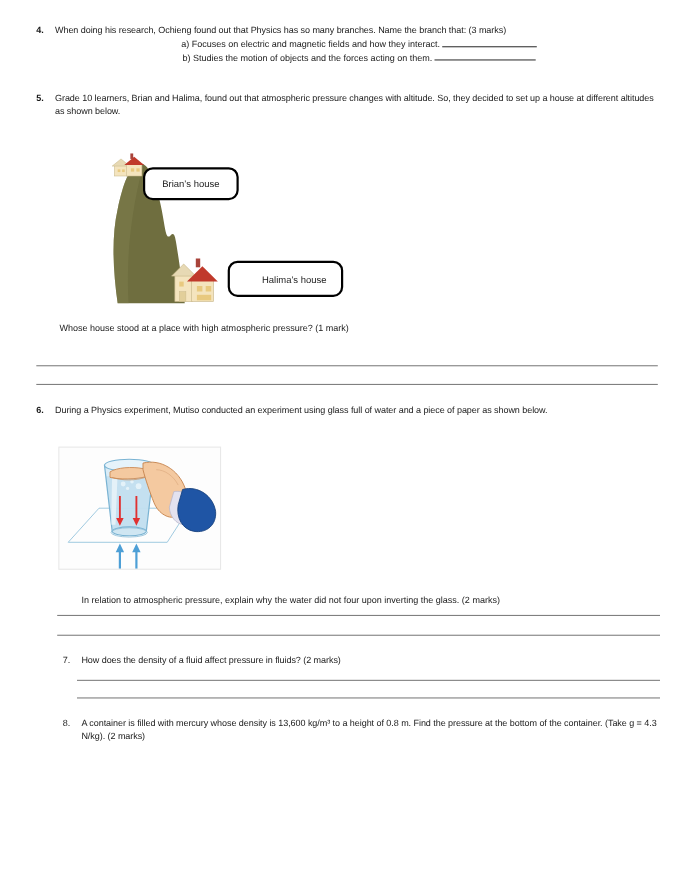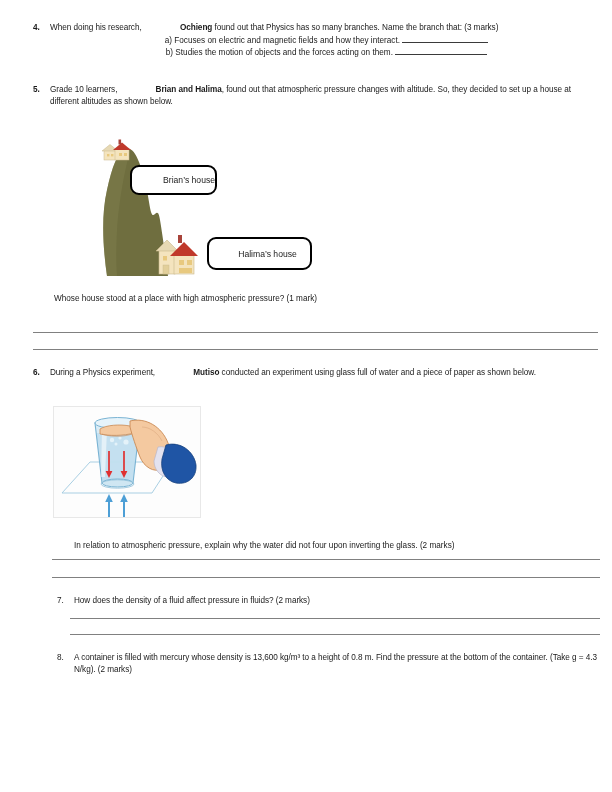--- a/index.html
+++ b/index.html
@@ -33,21 +33,21 @@
   }
   .qnum {
     font-weight: bold;
     width: 22px;
     flex: 0 0 22px;
     text-align: left;
     padding-left: 5px;
   }
   .qnum.plain { font-weight: normal; }
   .qbody { flex: 1 1 auto; }
-  b, .bold { font-weight: bold; margin-left: 36px; }
+  b, .bold { font-weight: normal; }
 
   .subitem {
     font-size: 8.2px;
     line-height: 11.9px;
     padding-left: 27px;
     text-align: center;
   }
   .blank-inline {
     display: inline-block;
     border-bottom: 0.9px solid #3a3a3a;
@@ -79,24 +79,23 @@
     background: #ffffff;
     font-size: 8.6px;
     color: #1b1b1b;
     display: flex;
     align-items: center;
     justify-content: center;
     font-family: "Liberation Sans", sans-serif;
   }
   #callout-brian {
     left: 75px;
-    top: 27px;
+    top: 14px;
     width: 87px;
     height: 30px;
-    justify-content: flex-end;
   }
   #callout-halima {
     left: 152px;
     top: 99px;
     width: 105px;
     height: 33px;
     padding-left: 16px;
   }
 
   

